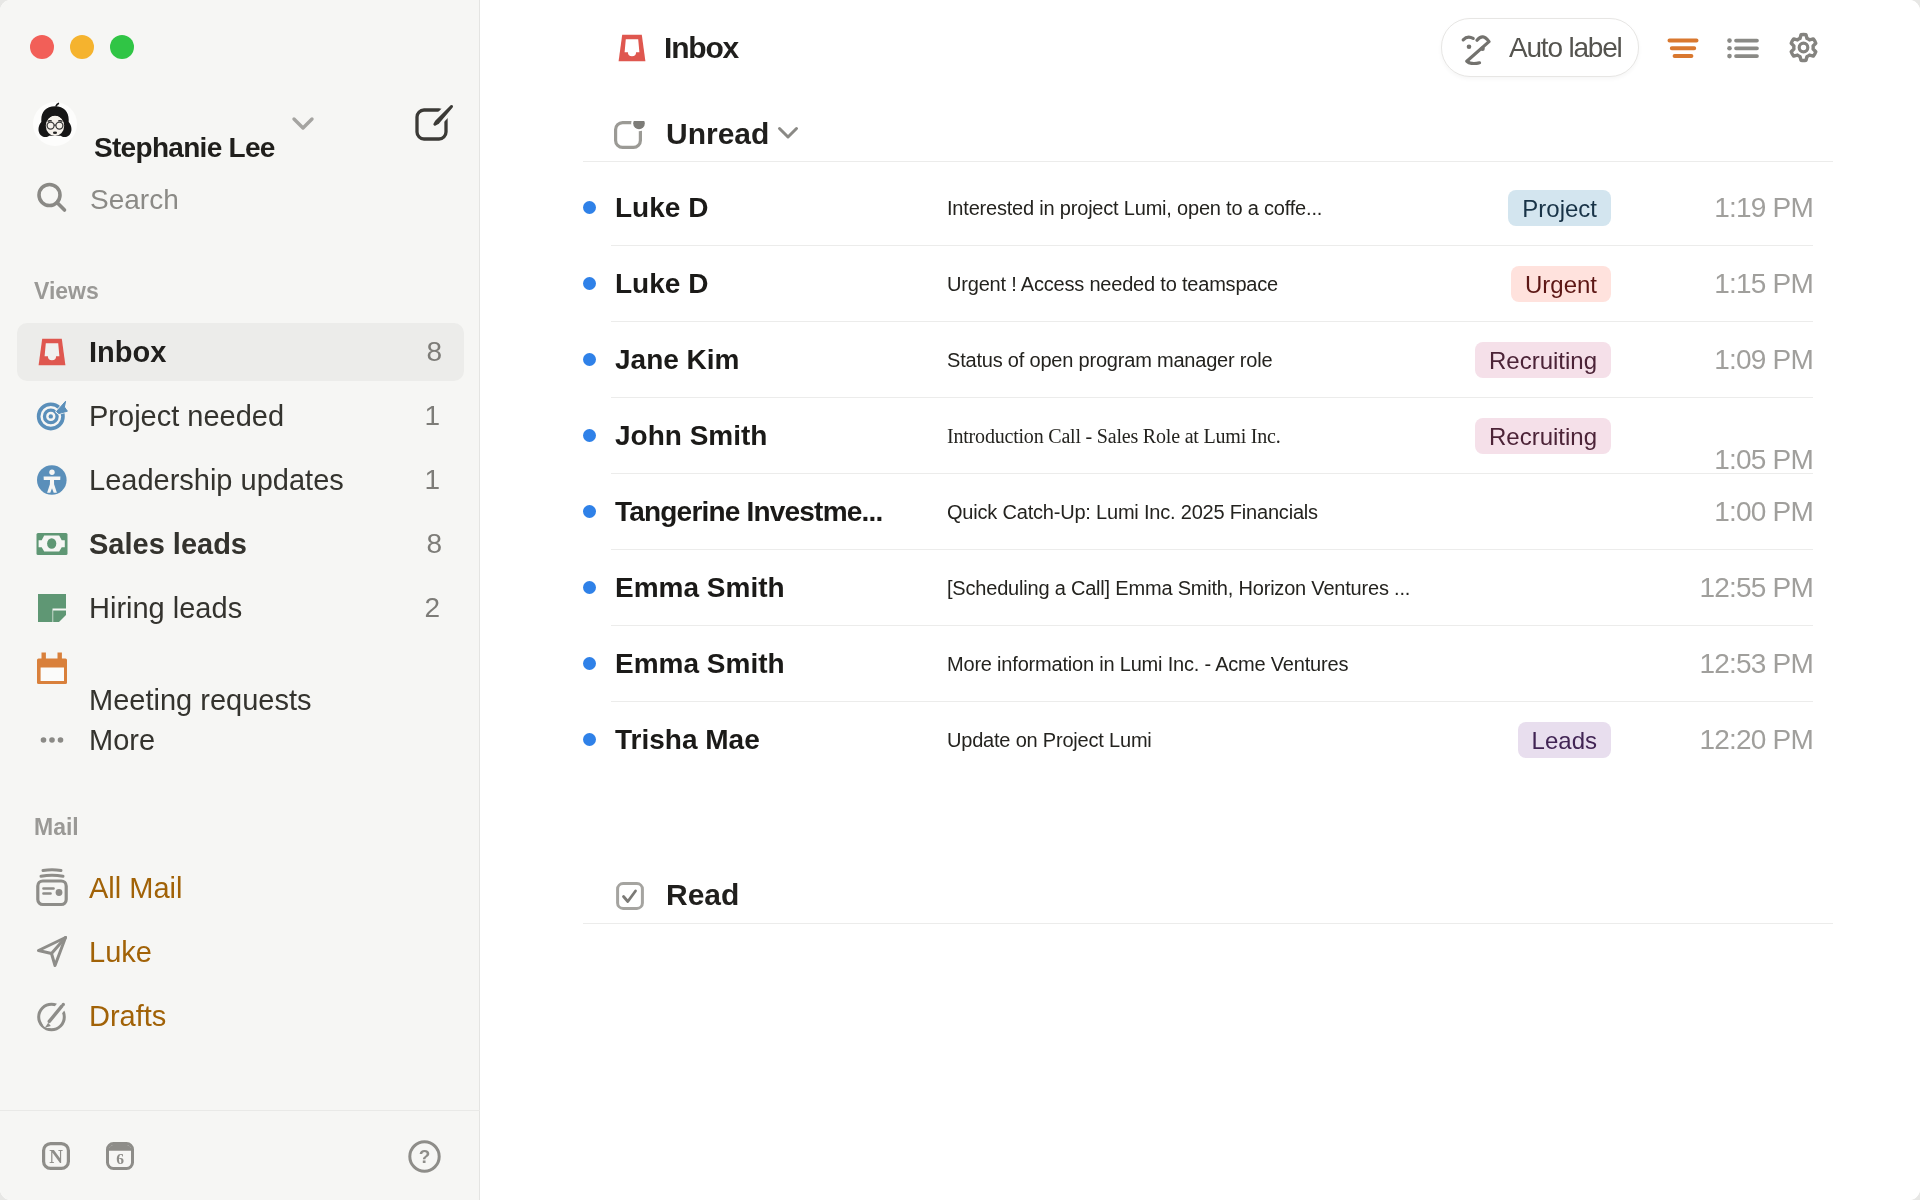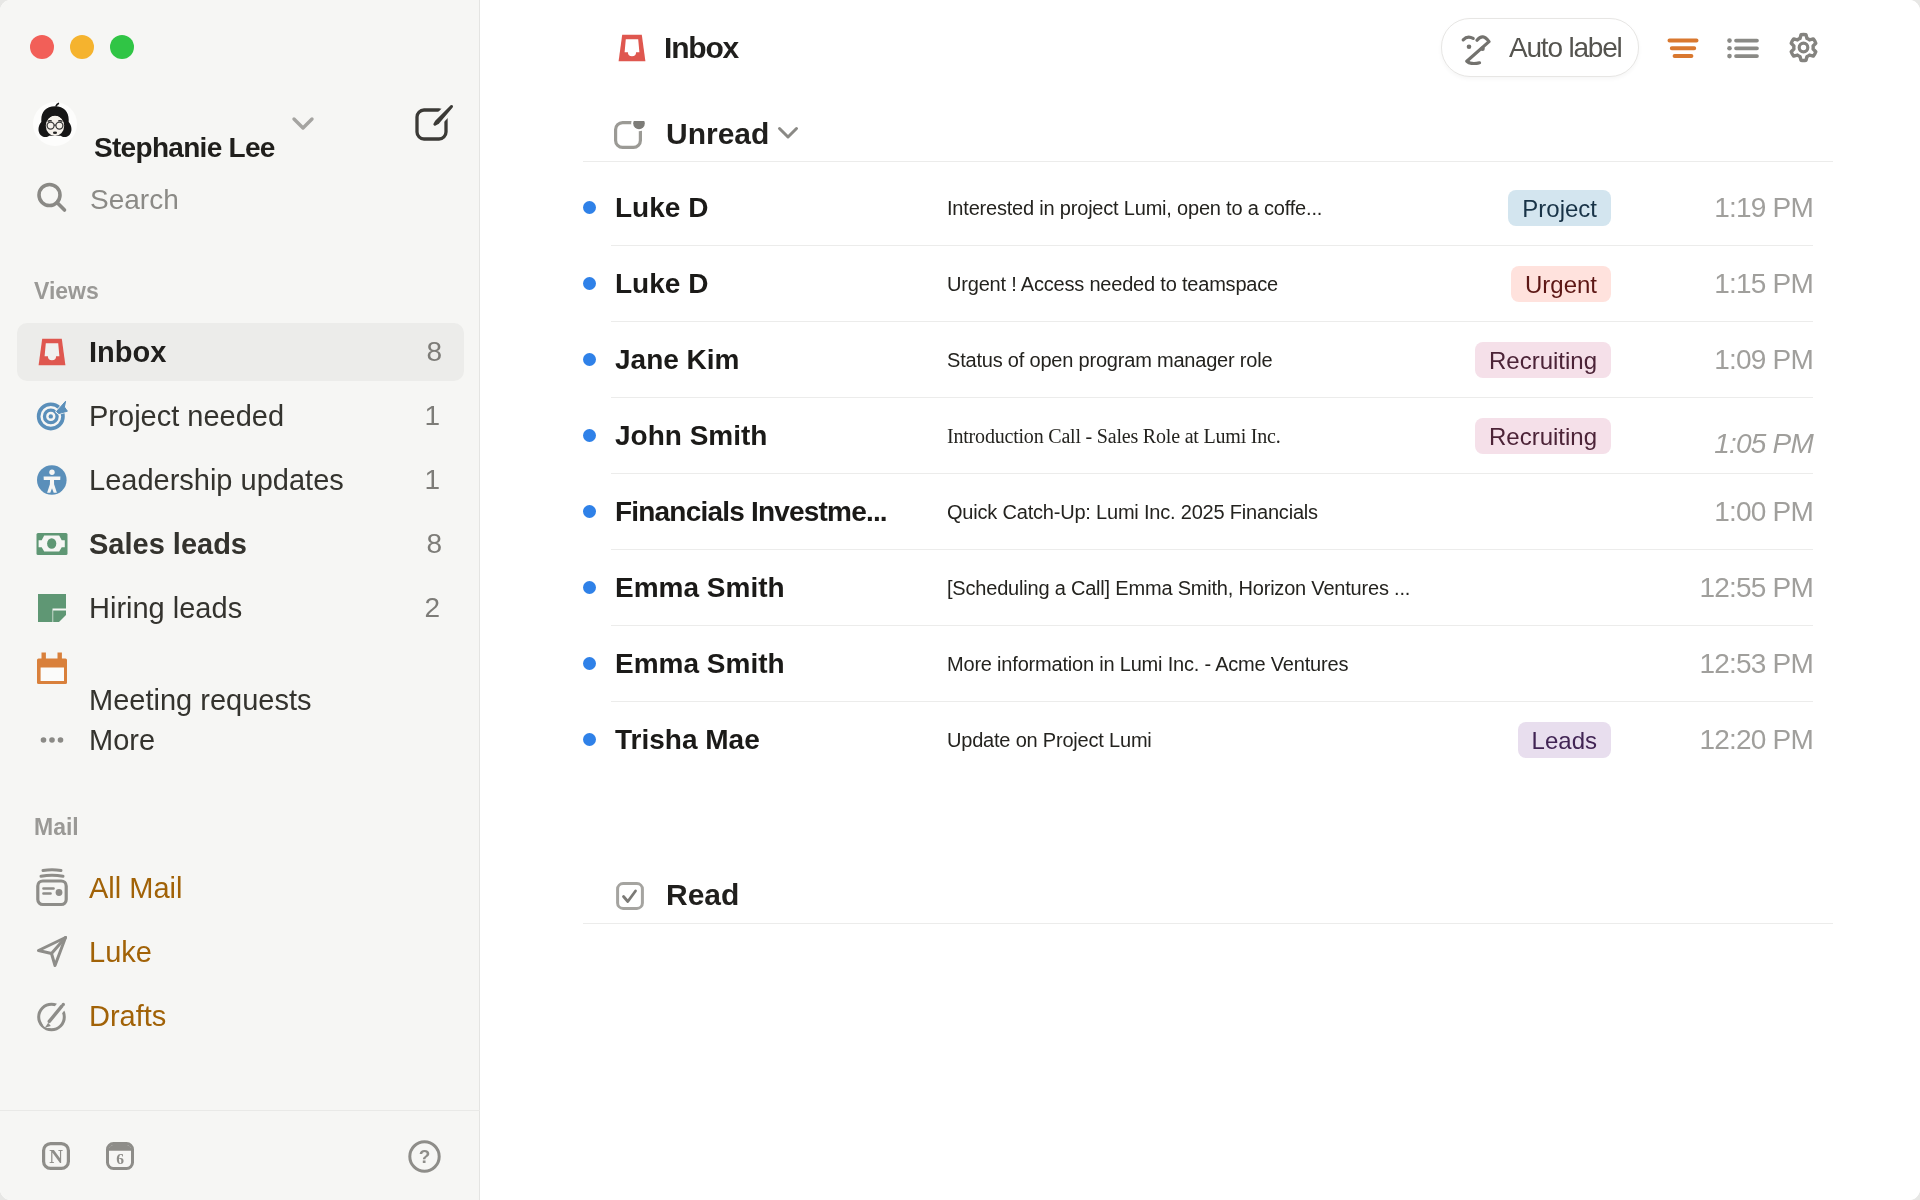--- a/index.html
+++ b/index.html
@@ -217,25 +217,25 @@
     <div class="abs vc sender" style="left:134px;top:360px;">Jane Kim</div>
     <div class="abs vc subject" style="left:466px;top:360px;">Status of open program manager role</div>
     <div class="tag" style="right:309px;top:360px;background:#f5e0e9;color:#4c2337;">Recruiting</div>
     <div class="abs vc time" style="right:107px;top:360px;">1:09 PM</div>
     <div class="sep" style="left:130px;top:397px;width:1202px;"></div>
 
     <div class="abs" style="left:102px;top:429px;width:13px;height:13px;border-radius:50%;background:#2f81e8;"></div>
     <div class="abs vc sender" style="left:134px;top:436px;">John Smith</div>
     <div class="abs vc subject" style="left:466px;top:436px;font-family:Liberation Serif, serif;">Introduction Call - Sales Role at Lumi Inc.</div>
     <div class="tag" style="right:309px;top:436px;background:#f5e0e9;color:#4c2337;">Recruiting</div>
-    <div class="abs vc time" style="right:107px;top:444px;font-style:italic;">1:05 PM</div>
+    <div class="abs vc time" style="right:107px;top:460px;">1:05 PM</div>
     <div class="sep" style="left:130px;top:473px;width:1202px;"></div>
 
     <div class="abs" style="left:102px;top:505px;width:13px;height:13px;border-radius:50%;background:#2f81e8;"></div>
-    <div class="abs vc sender" style="left:134px;top:512px;letter-spacing:-0.8px;">Financials Investme...</div>
+    <div class="abs vc sender" style="left:134px;top:512px;letter-spacing:-0.8px;">Tangerine Investme...</div>
     <div class="abs vc subject" style="left:466px;top:512px;">Quick Catch-Up: Lumi Inc. 2025 Financials</div>
     <div class="abs vc time" style="right:107px;top:512px;">1:00 PM</div>
     <div class="sep" style="left:130px;top:549px;width:1202px;"></div>
 
     <div class="abs" style="left:102px;top:581px;width:13px;height:13px;border-radius:50%;background:#2f81e8;"></div>
     <div class="abs vc sender" style="left:134px;top:588px;">Emma Smith</div>
     <div class="abs vc subject" style="left:466px;top:588px;">[Scheduling a Call] Emma Smith, Horizon Ventures ...</div>
     <div class="abs vc time" style="right:107px;top:588px;">12:55 PM</div>
     <div class="sep" style="left:130px;top:625px;width:1202px;"></div>
 

